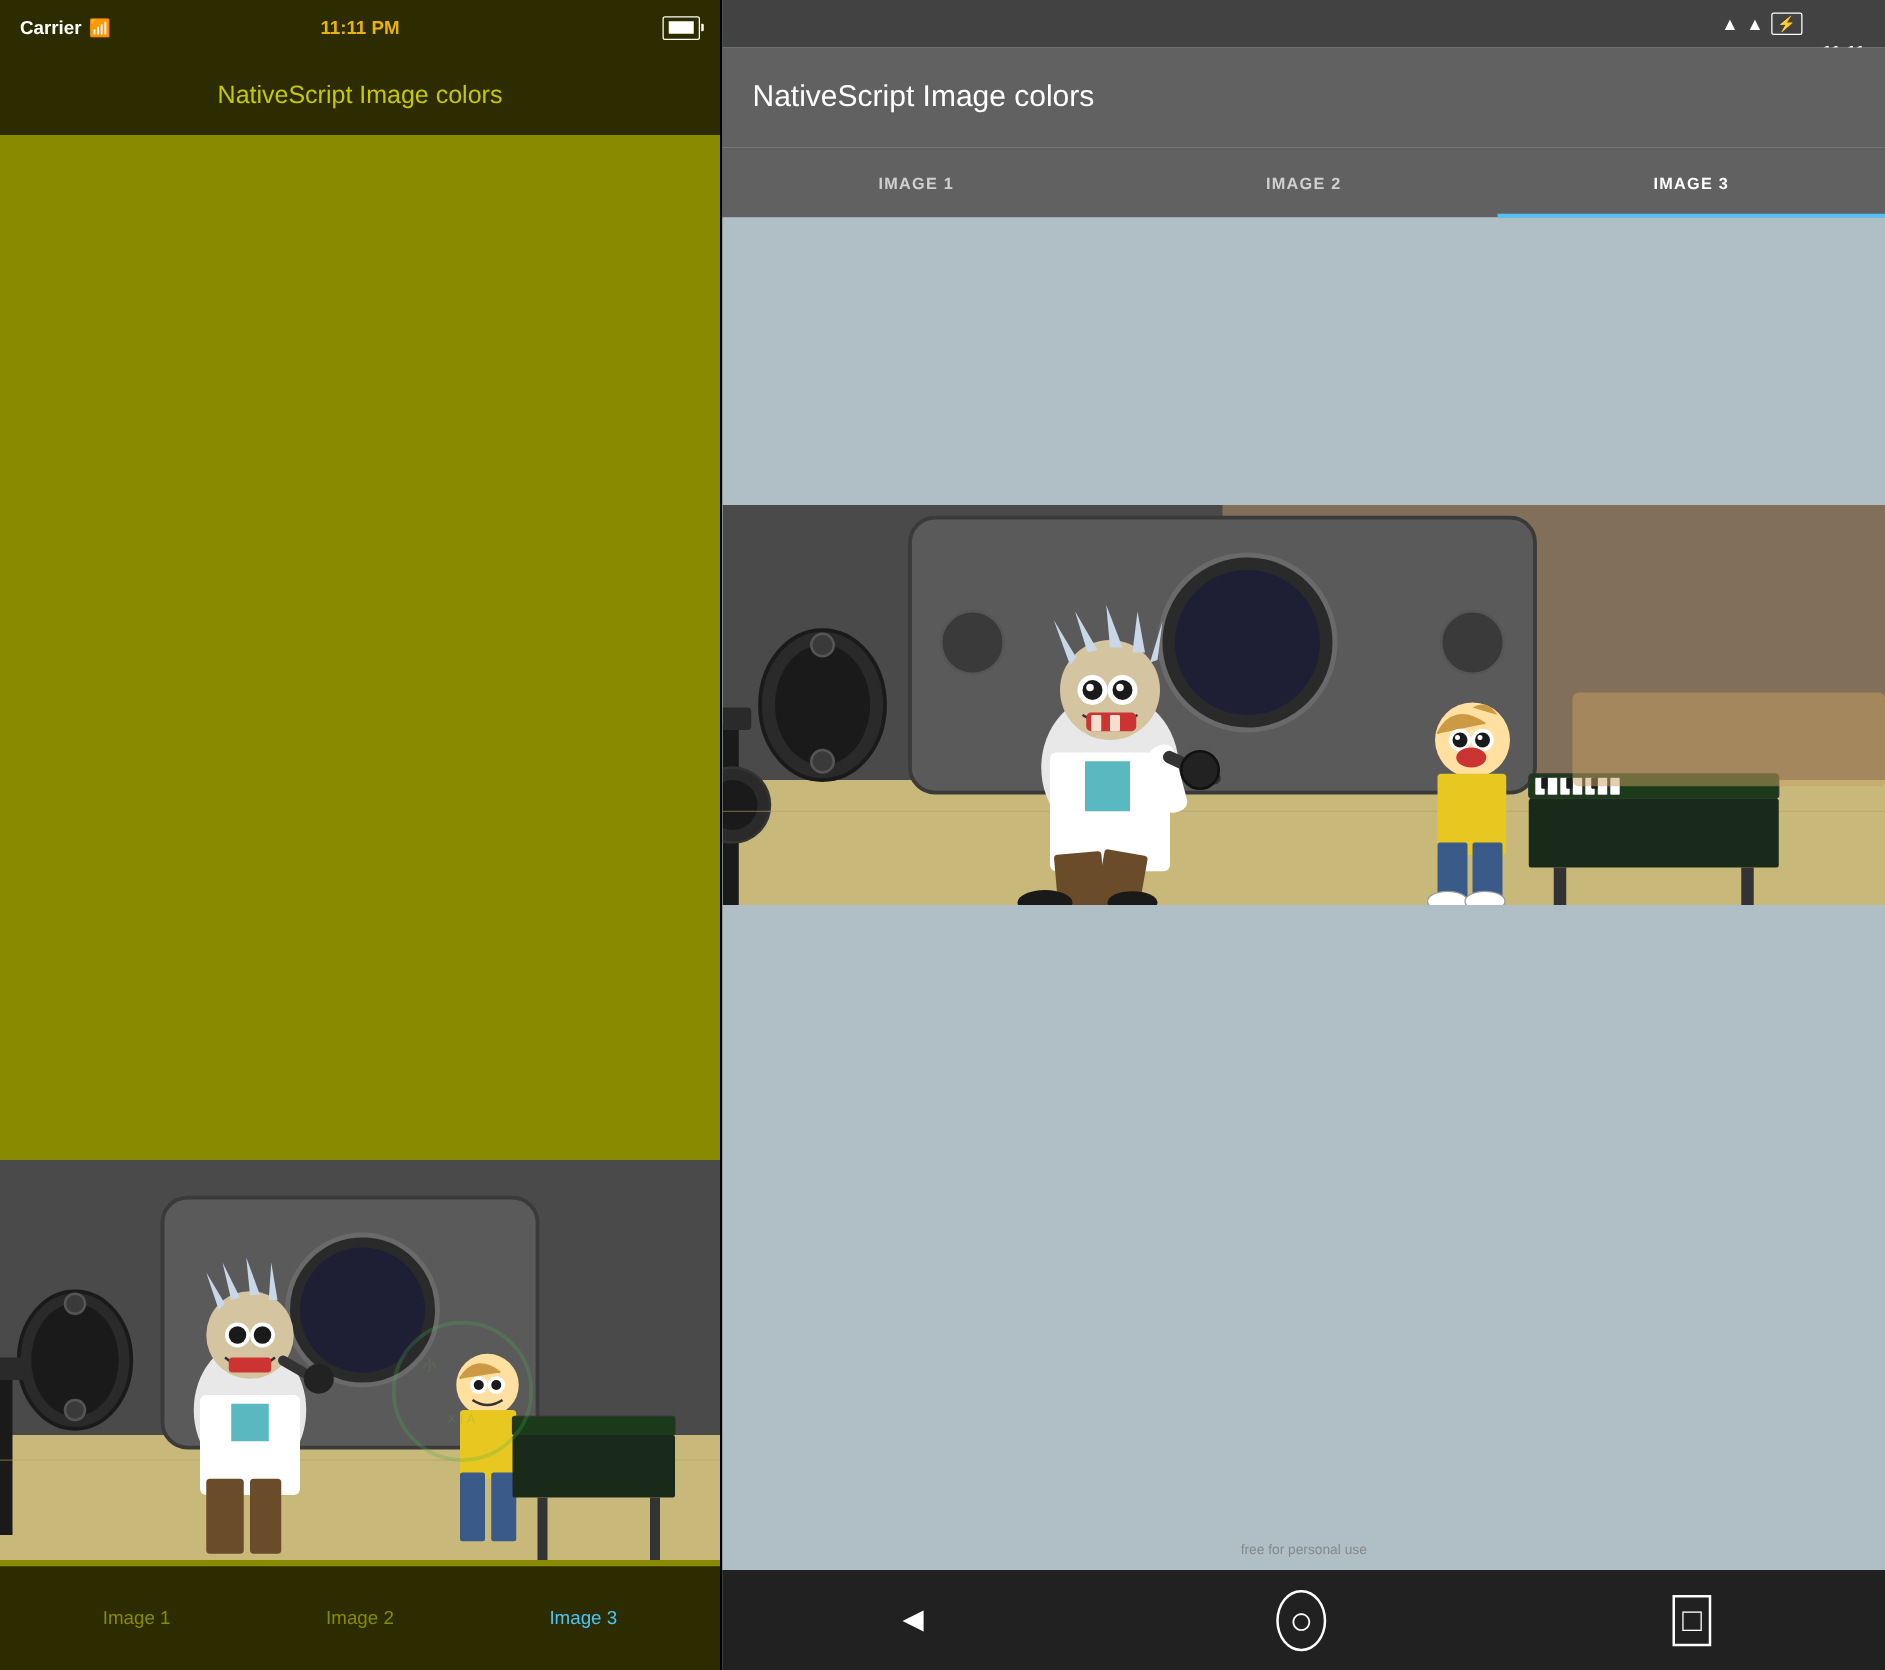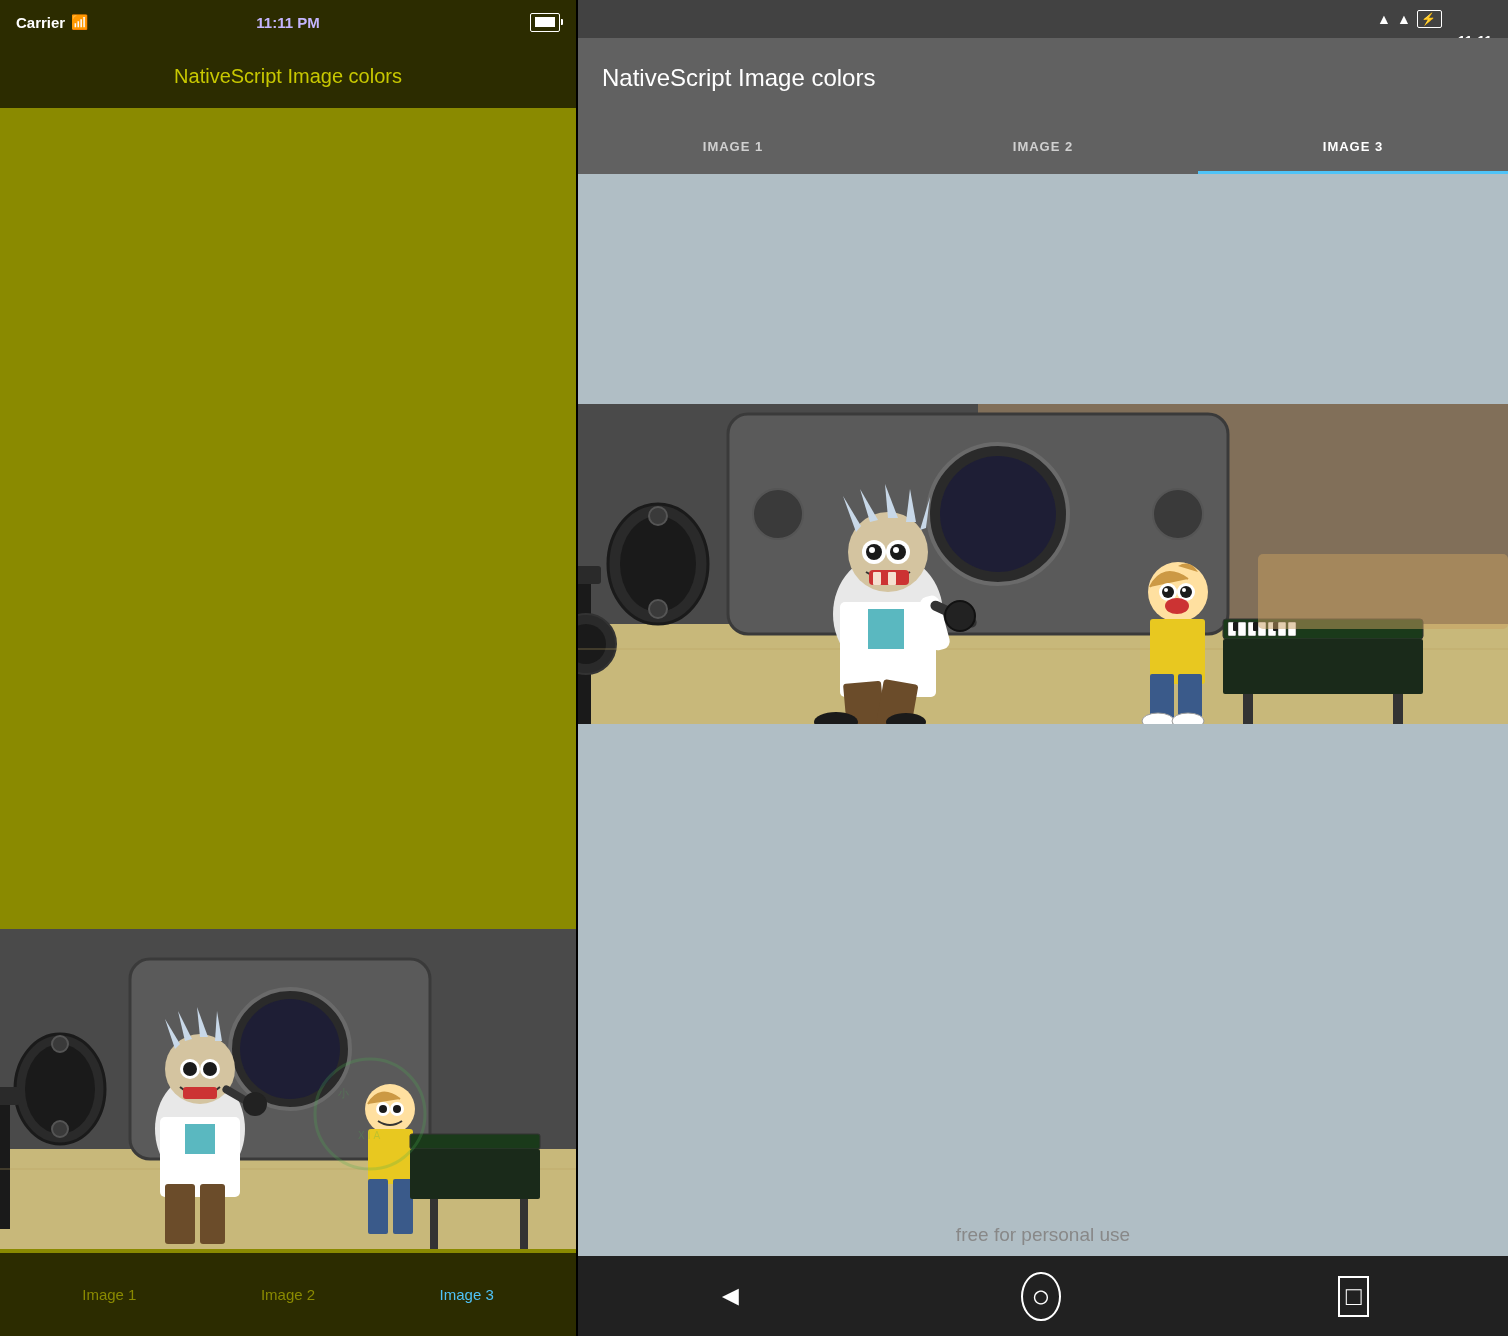--- a/index.html
+++ b/index.html
@@ -35,21 +35,21 @@
     .ios-status-left {
       display: flex;
       align-items: center;
       gap: 6px;
       color: #fff;
       font-size: 15px;
       font-weight: 600;
     }
 
     .ios-status-center {
-      color: #c4b5fd;
+      color: #eab308;
       font-size: 15px;
       font-weight: 600;
       position: absolute;
       left: 50%;
       transform: translateX(-50%);
     }
 
     .ios-status-right {
       display: flex;
       align-items: center;
@@ -518,14 +518,14 @@
 
     <div class="android-image-bottom" style="background:#b0bec5;"></div>
   </div>
 
   <div class="android-nav-bar">
     <span class="nav-icon">◄</span>
     <span class="nav-icon" style="font-size:32px; border:2px solid #fff; border-radius:50%; padding:4px 8px;">○</span>
     <span class="nav-icon" style="font-size:26px; border:2px solid #fff; padding:3px 6px;">□</span>
   </div>
 
-  <div class="watermark-bottom" style="position:absolute; bottom:90px; left:50%; transform:translateX(-50%); color:#888; font-size:19px;">free for personal use</div>
+  <div class="watermark-bottom" style="position:absolute; bottom:90px; left:50%; transform:translateX(-50%); color:#888; font-size:11px;">free for personal use</div>
 </div>
 
 </body></html>

